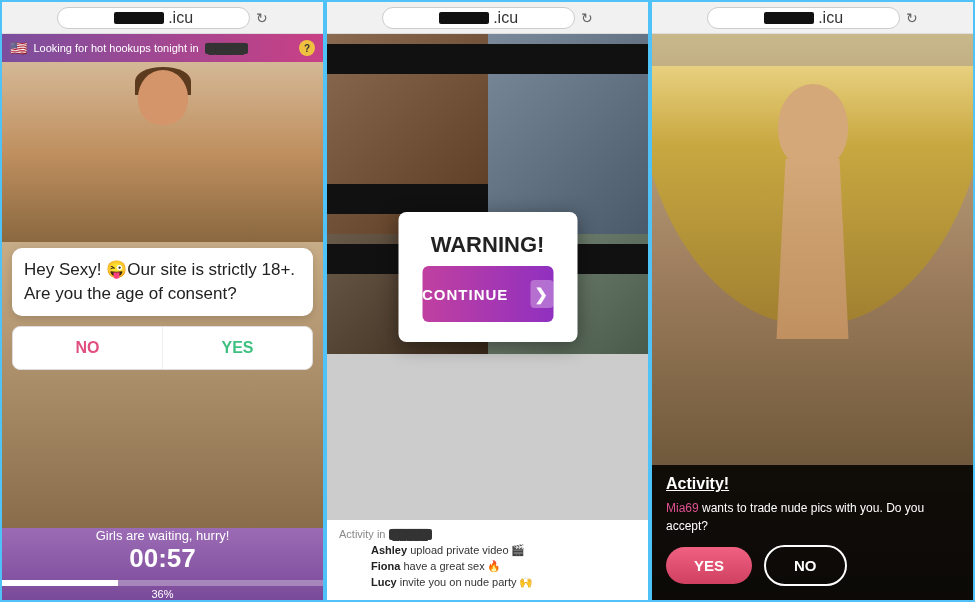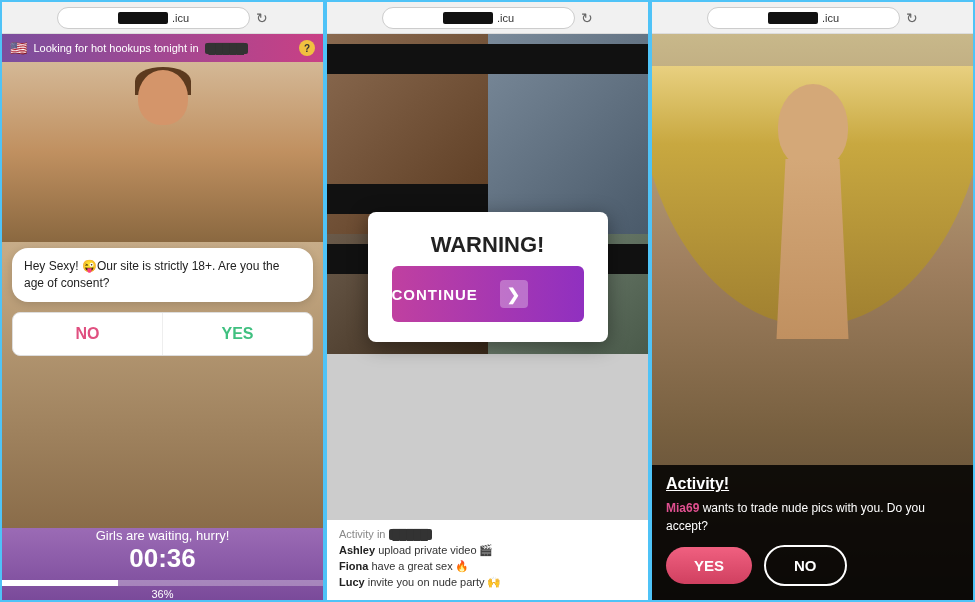--- a/index.html
+++ b/index.html
@@ -37,21 +37,21 @@
     }
     .url-bar {
       background: white;
       border: 1px solid #ccc;
       border-radius: 12px;
       width: 60%;
       height: 22px;
       display: flex;
       align-items: center;
       justify-content: center;
-      font-size: 11px;
+      font-size: 16px;
       color: #333;
       gap: 4px;
     }
     .url-black-rect {
       background: #111;
       width: 50px;
       height: 12px;
       border-radius: 2px;
     }
     .refresh-icon {
@@ -121,24 +121,24 @@
     .person-hair {
       width: 56px;
       height: 28px;
       background: #5c3a1e;
       border-radius: 50% 50% 0 0;
       position: absolute;
       top: 5px;
     }
     .speech-bubble {
       background: white;
-      border-radius: 16px;
+      border-radius: 10px;
       padding: 10px 12px;
       margin: 6px 10px;
-      font-size: 12px;
+      font-size: 17px;
       color: #222;
       line-height: 1.4;
       box-shadow: 0 2px 8px rgba(0,0,0,0.15);
       position: relative;
     }
     .yes-no-container {
       display: flex;
       width: calc(100% - 20px);
       margin: 4px 10px;
       border: 1px solid #ddd;
@@ -242,21 +242,21 @@
     .censored-bar.body { bottom: 20px; }
     .warning-overlay {
       position: absolute;
       top: 50%;
       left: 50%;
       transform: translate(-50%, -50%);
       background: white;
       border-radius: 8px;
       padding: 20px 24px;
       text-align: center;
-      width: 240px;
+      width: 179px;
       box-shadow: 0 4px 20px rgba(0,0,0,0.4);
       z-index: 10;
     }
     .warning-title {
       font-size: 22px;
       font-weight: bold;
       color: #222;
       margin-bottom: 8px;
     }
     .warning-subtitle {
@@ -299,20 +299,21 @@
       color: #888;
       margin-bottom: 4px;
     }
     .activity-item {
       margin-bottom: 3px;
       color: #333;
     }
     .activity-item strong {
       color: #222;
       font-weight: bold;
+      margin-left: 32px;
     }
     .panel3-photo {
       width: 100%;
       height: 100%;
       background: linear-gradient(to bottom, #c8b88a 0%, #a08060 40%, #786040 70%, #504030 100%);
       position: absolute;
       top: 0;
       left: 0;
     }
     .attention-popup {
@@ -331,21 +332,21 @@
       margin-bottom: 6px;
     }
     .attention-text {
       color: white;
       font-size: 12px;
       line-height: 1.5;
       margin-bottom: 10px;
     }
     .attention-name {
       color: #e05090;
-      font-weight: bold;
+      font-weight: normal;
       margin-top: 18px;
     }
     .attention-buttons {
       display: flex;
       gap: 12px;
       align-items: center;
     }
     .att-yes-btn {
       background: linear-gradient(to bottom, #f06080, #d04060);
       color: white;
@@ -433,21 +434,21 @@
 
     <div class="yes-no-container">
       <div class="no-btn">NO</div>
       <div class="yes-btn">YES</div>
     </div>
 
     <div class="panel1-footer">
       <div class="girls-waiting">
         <span>Girls are waiting, hurry!</span>
       </div>
-      <div class="timer">00:36</div>
+      <div class="timer">00:57</div>
       <div class="progress-bar-container">
         <div class="progress-bar-fill" style="width: 36%"></div>
       </div>
       <div class="progress-label">36%</div>
     </div>
   </div>
 </div>
 
 <div class="panel">
 

